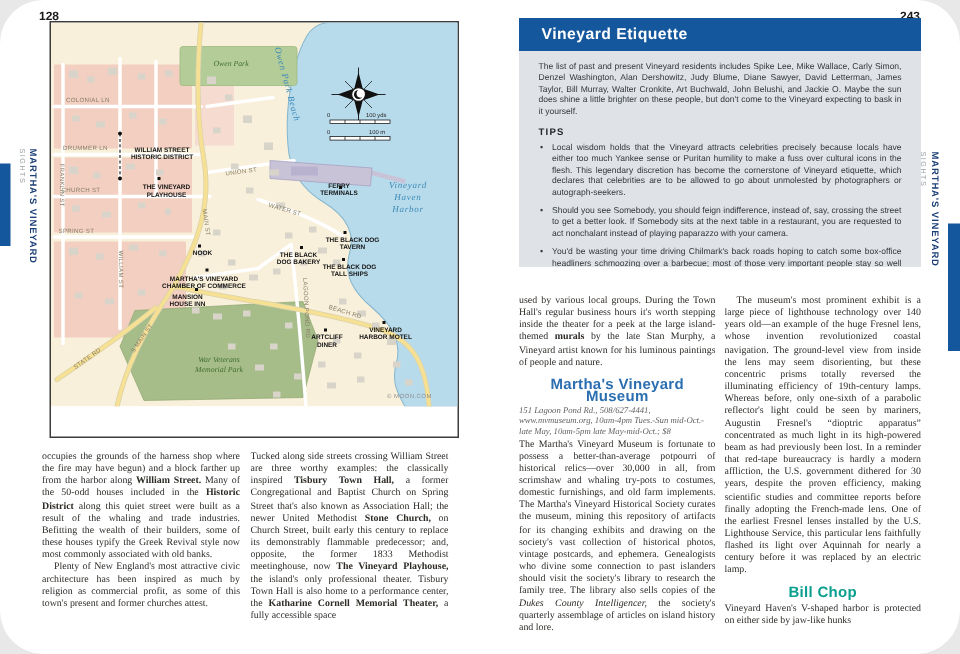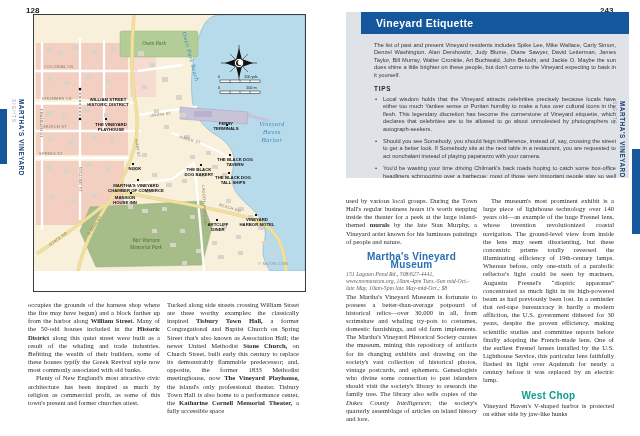--- a/index.html
+++ b/index.html
@@ -1,17 +1,17 @@
 <!DOCTYPE html>
 <html><head>
 <meta charset="utf-8">
 <style>
   html,body{margin:0;padding:0;background:#e8e8e8;}
   .spread{position:relative;width:640px;height:436px;background:#ffffff;overflow:hidden;
-          font-family:"Liberation Sans",sans-serif;-webkit-font-smoothing:antialiased;}
+          font-family:"Liberation Sans",sans-serif;border-radius:29px;-webkit-font-smoothing:antialiased;}
   .page{position:absolute;top:0;width:320px;height:436px;}
   .page-left{left:0;}
   .page-right{left:320px;}
   .pagenum{position:absolute;font-weight:bold;font-size:8px;color:#1a1a1a;}
   .pagenum-left{left:26px;top:6px;}
   .pagenum-right{left:280px;top:6px;}
 
   
   .tab-text{position:absolute;writing-mode:vertical-rl;letter-spacing:.6px;white-space:nowrap;}
   .tab-mv{font-weight:bold;font-size:6.3px;color:#1c3f77;}
@@ -48,21 +48,21 @@
   .lp-col1{left:28px;top:301px;width:132px;height:131px;}
   .lp-col2{left:167px;top:301px;width:132px;height:131px;}
   .rp-col1{left:26px;top:197px;width:131px;height:239px;}
   .rp-col2{left:163px;top:197px;width:131px;height:239px;}
   .col h3{margin:7px 0 2px;font-family:"Liberation Sans",sans-serif;font-weight:bold;font-size:10px;letter-spacing:.2px;text-align:center;}
   .h-museum{color:#2b6fb0;}
   .h-westchop{color:#0a9f8e;}
   .infoline{font-style:italic;font-size:5.8px;line-height:7.1px;color:#5f5f5f;margin:0 0 2px;text-align:left;}
 
   
-  .etq{position:absolute;left:26px;top:12px;width:268px;height:166px;background:#dfe3e7;overflow:hidden;padding-left:15px;}
+  .etq{position:absolute;left:26px;top:12px;width:268px;height:166px;background:#dfe3e7;overflow:hidden;}
   .etq-header{height:22px;line-height:22px;background:#15579c;color:#ffffff;font-weight:bold;font-size:10.5px;padding-left:15px;letter-spacing:.3px;}
   .etq-body{padding:8px 13px 6px;}
   .etq-intro{margin:0 0 6px;font-size:5.7px;line-height:7.4px;color:#33373b;text-align:justify;}
   .etq-tips-title{font-weight:bold;font-size:6.4px;letter-spacing:.8px;color:#24282c;margin:0 0 4px;}
   .etq ul{list-style:none;margin:0;padding:0 0 0 9px;}
   .etq li{position:relative;margin:0 0 5px;font-size:5.7px;line-height:7.4px;color:#33373b;text-align:justify;}
   .etq li::before{content:"•";position:absolute;left:-8px;top:0;font-size:6px;color:#33373b;}
 </style>
 </head>
 <body>
@@ -313,21 +313,21 @@
     </div>
 
     <div class="col rp-col1">
       <p><span>used by various local groups. During the Town Hall's regular business hours it's worth stepping inside the theater for a peek at the large island-themed </span><span class="b">murals</span><span> by the late Stan Murphy, a Vineyard artist known for his luminous paintings of people and nature.</span></p>
       <h3 class="h-museum">Martha's Vineyard Museum</h3>
       <p class="infoline">151 Lagoon Pond Rd., 508/627-4441, www.mvmuseum.org, 10am-4pm Tues.-Sun mid-Oct.-late May, 10am-5pm late May-mid-Oct.; $8</p>
       <p><span>The Martha's Vineyard Museum is fortunate to possess a better-than-average potpourri of historical relics—over 30,000 in all, from scrimshaw and whaling try-pots to costumes, domestic furnishings, and old farm implements. The Martha's Vineyard Historical Society curates the museum, mining this repository of artifacts for its changing exhibits and drawing on the society's vast collection of historical photos, vintage postcards, and ephemera. Genealogists who divine some connection to past islanders should visit the society's library to research the family tree. The library also sells copies of the </span><span class="i">Dukes County Intelligencer,</span><span> the society's quarterly assemblage of articles on island history and lore.</span></p>
     </div>
     <div class="col rp-col2">
       <p class="indent"><span>The museum's most prominent exhibit is a large piece of lighthouse technology over 140 years old—an example of the huge Fresnel lens, whose invention revolutionized coastal navigation. The ground-level view from inside the lens may seem disorienting, but these concentric prisms totally reversed the illuminating efficiency of 19th-century lamps. Whereas before, only one-sixth of a parabolic reflector's light could be seen by mariners, Augustin Fresnel's “dioptric apparatus” concentrated as much light in its high-powered beam as had previously been lost. In a reminder that red-tape bureaucracy is hardly a modern affliction, the U.S. government dithered for 30 years, despite the proven efficiency, making scientific studies and committee reports before finally adopting the French-made lens. One of the earliest Fresnel lenses installed by the U.S. Lighthouse Service, this particular lens faithfully flashed its light over Aquinnah for nearly a century before it was replaced by an electric lamp.</span></p>
-      <h3 class="h-westchop">West Chop</h3>
+      <h3 class="h-westchop">Bill Chop</h3>
       <p><span>Vineyard Haven's V-shaped harbor is protected on either side by jaw-like hunks</span></p>
     </div>
 
     <div class="tab-text tab-sights tab-sights-right">SIGHTS</div>
     <div class="tab-text tab-mv tab-mv-right">MARTHA'S VINEYARD</div>
     <div class="tab-block tab-block-right"></div>
   </div>
 </div>
 
 </body></html>

